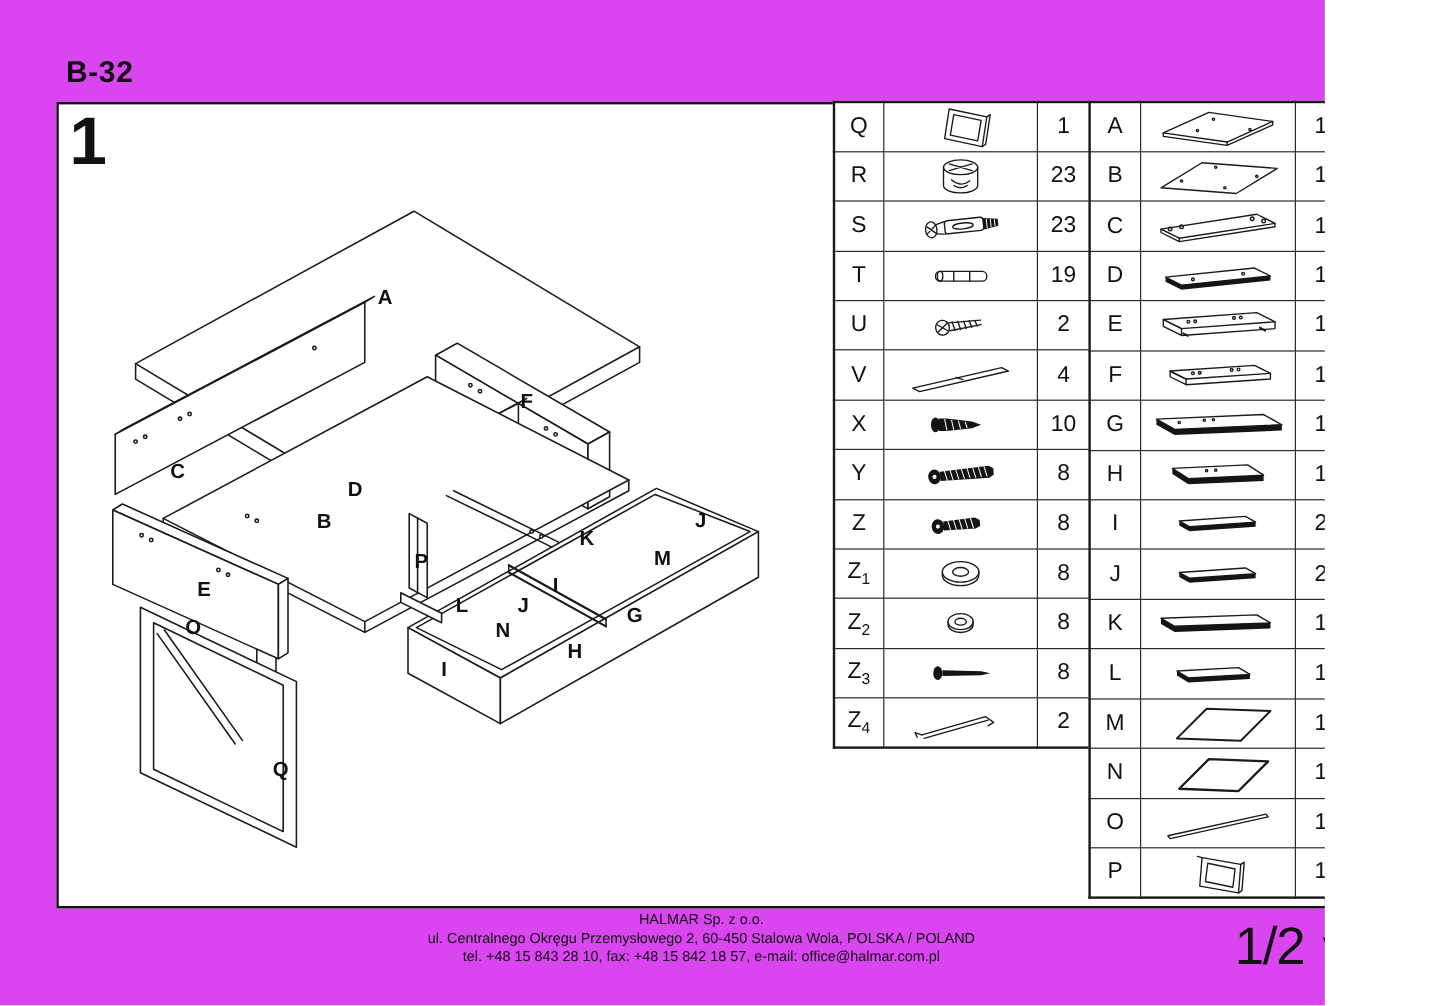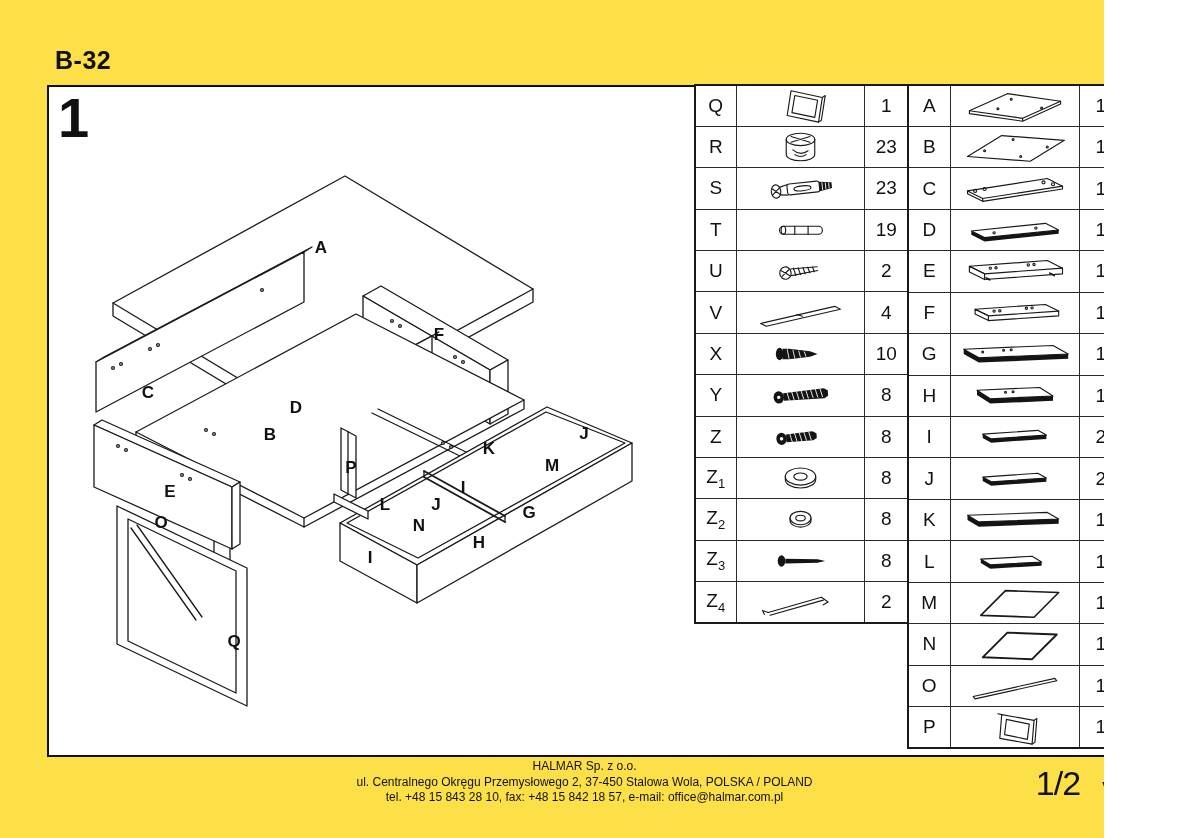--- a/index.html
+++ b/index.html
@@ -1,16 +1,16 @@
 <!DOCTYPE html>
 <html><head>
 <meta charset="utf-8">
 <style>
   html,body{margin:0;padding:0;background:#fff;}
-  #page{position:relative;width:1104px;height:838px;background:#fde047;overflow:hidden;
+  #page{position:relative;width:1104px;height:838px;background:#d946ef;overflow:hidden;
         font-family:"Liberation Sans",sans-serif;color:#111;}
   #doc-title{position:absolute;left:55px;top:46px;font-size:25px;font-weight:bold;letter-spacing:.5px;}
   #main-box{position:absolute;left:47px;top:85px;width:1075px;height:672px;
             border:2px solid #111;box-sizing:border-box;background:#fff;}
   #step-number{position:absolute;left:58px;top:90px;font-size:56px;font-weight:bold;line-height:1;}
   #diagram{position:absolute;left:47px;top:85px;width:650px;height:672px;}
   #diagram path,#diagram circle{stroke:#1a1a1a;stroke-width:1.3;fill:#fff;stroke-linejoin:round;stroke-linecap:round;}
   #diagram path.noline{fill:none;}
   #diagram text{font-family:"Liberation Sans",sans-serif;font-size:17px;font-weight:bold;fill:#111;
                 text-anchor:middle;}
@@ -25,21 +25,21 @@
   td.icon-cell svg{display:block;width:100%;height:38px;}
   td sub{font-size:13px;}
   .icon-stroke{stroke:#1a1a1a;stroke-width:1.2;fill:none;stroke-linejoin:round;stroke-linecap:round;}
   .icon-fill{fill:#141414;stroke:none;}
   .icon-white{stroke:#fff;stroke-width:.9;fill:none;}
   #footer{position:absolute;left:47px;top:759px;width:1075px;text-align:center;
           font-size:12px;line-height:15.5px;color:#111;}
   #version-label{position:absolute;left:1086px;top:754px;width:36px;text-align:right;
                  font-size:15px;font-weight:bold;margin-top:22px;}
   #page-indicator{position:absolute;left:1018px;top:764px;width:80px;text-align:center;
-                  font-size:34px;font-weight:400;letter-spacing:-1px;}
+                  font-size:44px;font-weight:400;letter-spacing:-1px;}
 </style>
 </head>
 <body>
 
 <div id="page">
 
   <div id="doc-title">B-32</div>
 
   <div id="main-box"></div>
 
@@ -504,20 +504,20 @@
               <path class="icon-stroke" d="M50 7 L46 6"></path>
             </svg>
           </td>
           <td>1</td>
         </tr>
       </tbody>
   </table>
 
   <div id="footer">
     <div>HALMAR Sp. z o.o.</div>
-    <div>ul. Centralnego Okręgu Przemysłowego 2, 37-450 Stalowa Wola, POLSKA / POLAND</div>
+    <div>ul. Centralnego Okręgu Przemysłowego 2, 60-450 Stalowa Wola, POLSKA / POLAND</div>
     <div>tel. +48 15 843 28 10, fax: +48 15 842 18 57, e-mail: office@halmar.com.pl</div>
   </div>
 
   <div id="version-label">v.3</div>
   <div id="page-indicator">1/2</div>
 
 </div>
 
 </body></html>

